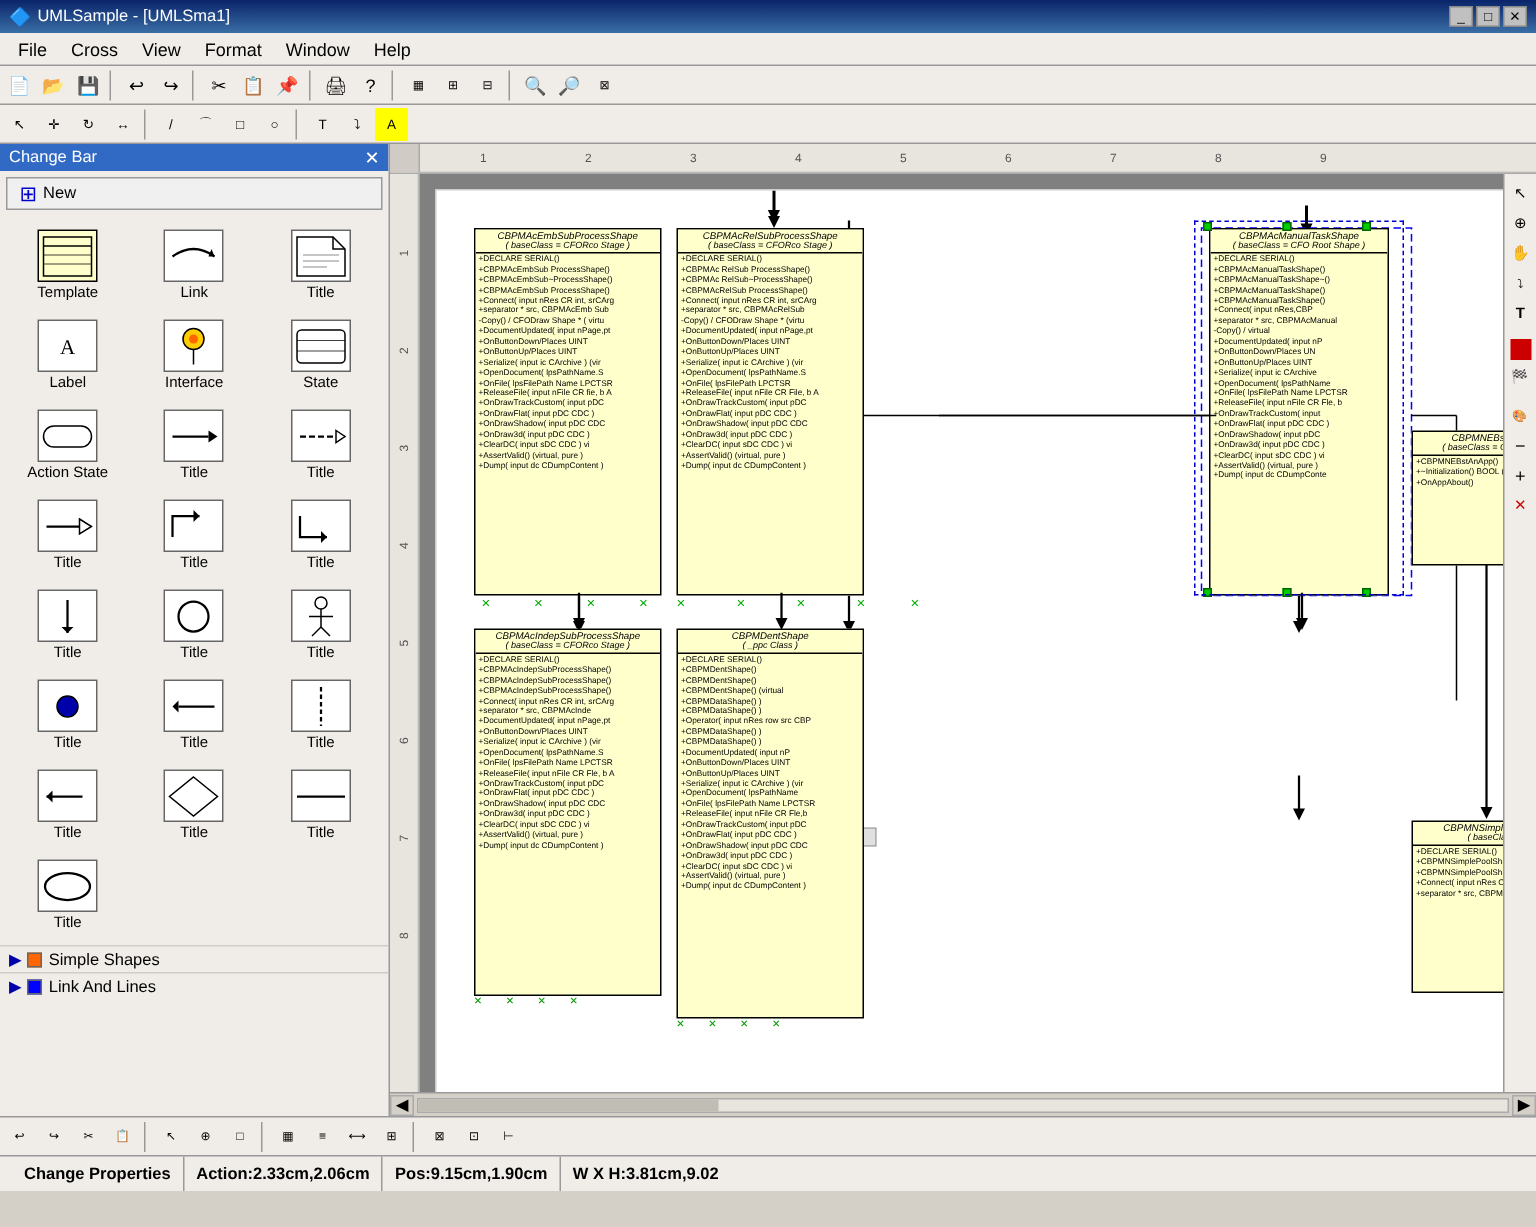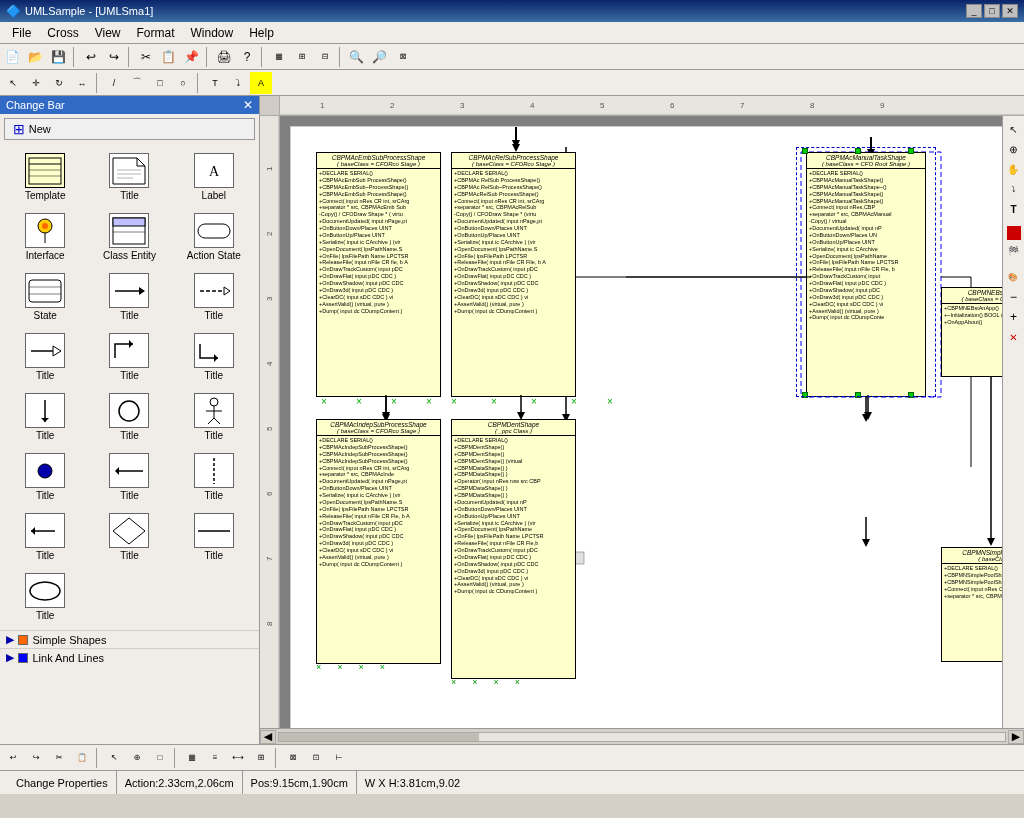--- a/index.html
+++ b/index.html
@@ -110,21 +110,21 @@
     .right-tool { width: 18px; height: 18px; cursor: pointer; display: flex; align-items: center; justify-content: center; font-size: 10px; border: 1px solid transparent; }
 
     
     #status-bar {
       background: #f0ede8; height: 24px; border-top: 1px solid #999;
       display: flex; align-items: center; padding: 0 8px; gap: 0;
       font-size: 11px;
     }
     #status-bar .status-section {
       border-right: 1px solid #999; padding: 0 8px; height: 100%;
-      display: flex; align-items: center;
+      display: flex; align-items: center; font-weight: bold;
     }
     #status-bar .status-section:last-child { border-right: none; }
 
     
     #bottom-toolbar {
       background: #f0ede8; height: 26px; border-top: 1px solid #999;
       display: flex; align-items: center; padding: 0 2px; gap: 1px;
     }
 
     
@@ -220,20 +220,29 @@
           <svg width="36" height="30" viewBox="0 0 36 30">
             <rect x="2" y="2" width="32" height="26" fill="#ffffcc" stroke="#000" stroke-width="1"></rect>
             <line x1="2" y1="8" x2="34" y2="8" stroke="#000" stroke-width="1"></line>
             <line x1="2" y1="14" x2="34" y2="14" stroke="#000" stroke-width="0.5"></line>
             <line x1="2" y1="20" x2="34" y2="20" stroke="#000" stroke-width="0.5"></line>
           </svg>
         </div>
         <span class="toolbox-item-label">Template</span>
       </div>
 
+      <div class="toolbox-item">
+        <div class="toolbox-item-icon">
+          <svg width="36" height="30">
+              <path d="M4 15 Q18 5 32 15" stroke="#000" stroke-width="1.5" fill="none"></path>
+              <polygon points="30,10 32,15 28,15" fill="#000"></polygon>
+            </svg>
+        </div>
+        <span class="toolbox-item-label">Link</span>
+      </div>
 
 
       <div class="toolbox-item">
         <div class="toolbox-item-icon">
           <svg width="36" height="30">
             <polygon points="2,2 26,2 34,10 34,28 2,28" fill="white" stroke="#000" stroke-width="1"></polygon>
             <polyline points="26,2 26,10 34,10" fill="none" stroke="#000" stroke-width="1"></polyline>
             <line x1="6" y1="14" x2="30" y2="14" stroke="#666" stroke-width="0.5"></line>
             <line x1="6" y1="18" x2="30" y2="18" stroke="#666" stroke-width="0.5"></line>
             <line x1="6" y1="22" x2="22" y2="22" stroke="#666" stroke-width="0.5"></line>
@@ -255,49 +264,39 @@
         <div class="toolbox-item-icon">
           <svg width="36" height="30">
             <circle cx="18" cy="10" r="7" fill="#ffcc00" stroke="#000" stroke-width="1"></circle>
             <circle cx="18" cy="10" r="3" fill="#ff6600" stroke="none"></circle>
             <line x1="18" y1="17" x2="18" y2="27" stroke="#000" stroke-width="1"></line>
           </svg>
         </div>
         <span class="toolbox-item-label">Interface</span>
       </div>
 
-      <div class="toolbox-item">
-        <div class="toolbox-item-icon">
-          <svg width="36" height="30">
-            <rect x="2" y="2" width="32" height="26" fill="white" stroke="#000" stroke-width="1"></rect>
-            <rect x="2" y="2" width="32" height="8" fill="#c0c0ff" stroke="#000" stroke-width="1"></rect>
-            <line x1="2" y1="16" x2="34" y2="16" stroke="#000" stroke-width="0.5"></line>
-          </svg>
-        </div>
-        <span class="toolbox-item-label">Class Entity</span>
-      </div>
-
-      <div class="toolbox-item">
-        <div class="toolbox-item-icon">
-          <svg width="36" height="30">
-            <rect x="2" y="8" width="32" height="14" rx="7" ry="7" fill="white" stroke="#000" stroke-width="1"></rect>
-          </svg>
-        </div>
-        <span class="toolbox-item-label">Action State</span>
-      </div>
 
       <div class="toolbox-item">
         <div class="toolbox-item-icon">
           <svg width="36" height="30">
             <rect x="2" y="4" width="32" height="22" rx="3" ry="3" fill="white" stroke="#000" stroke-width="1"></rect>
             <line x1="2" y1="11" x2="34" y2="11" stroke="#000" stroke-width="0.5"></line>
             <line x1="2" y1="18" x2="34" y2="18" stroke="#000" stroke-width="0.5"></line>
           </svg>
         </div>
         <span class="toolbox-item-label">State</span>
+      </div>
+
+      <div class="toolbox-item">
+        <div class="toolbox-item-icon">
+          <svg width="36" height="30">
+            <rect x="2" y="8" width="32" height="14" rx="7" ry="7" fill="white" stroke="#000" stroke-width="1"></rect>
+          </svg>
+        </div>
+        <span class="toolbox-item-label">Action State</span>
       </div>
 
       <div class="toolbox-item">
         <div class="toolbox-item-icon">
           <svg width="36" height="30">
               <line x1="4" y1="15" x2="28" y2="15" stroke="#000" stroke-width="1.5"></line>
               <polygon points="28,11 34,15 28,19" fill="#000"></polygon>
             </svg>
         </div>
         <span class="toolbox-item-label">Title</span>

